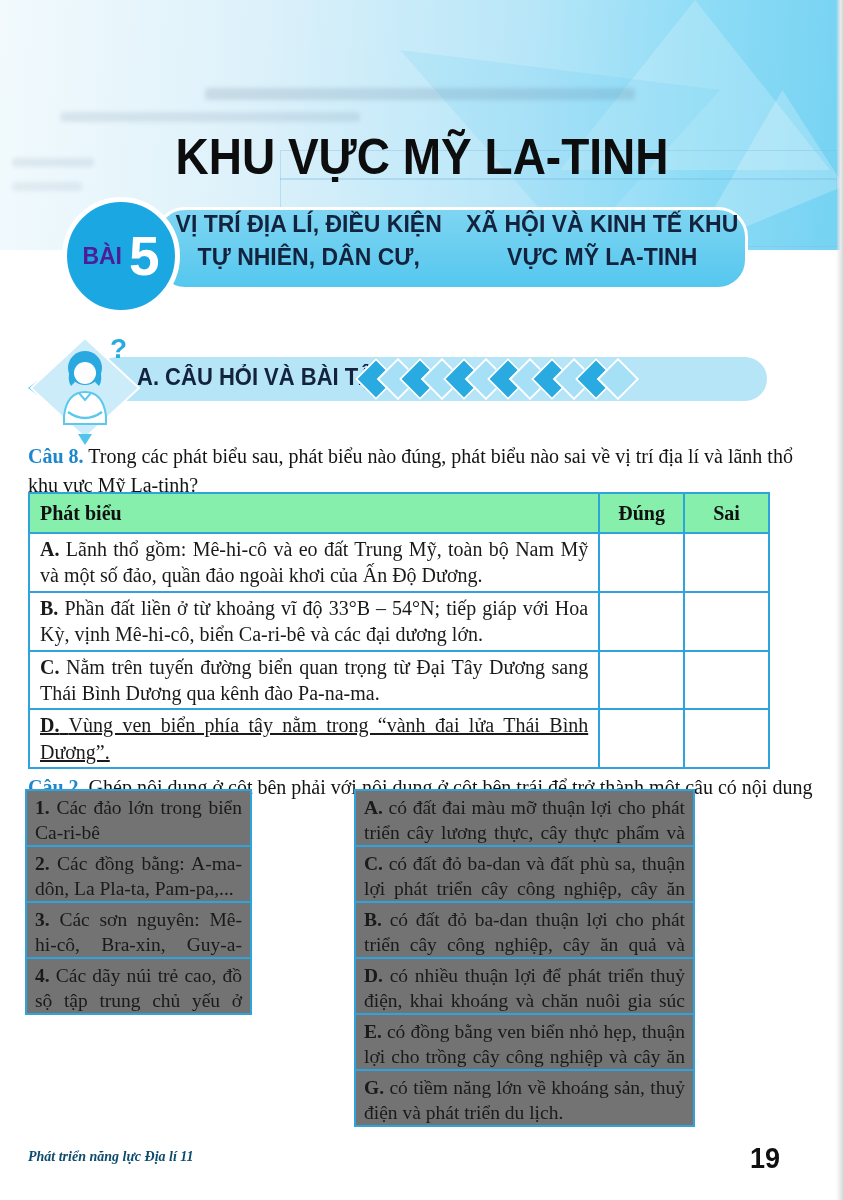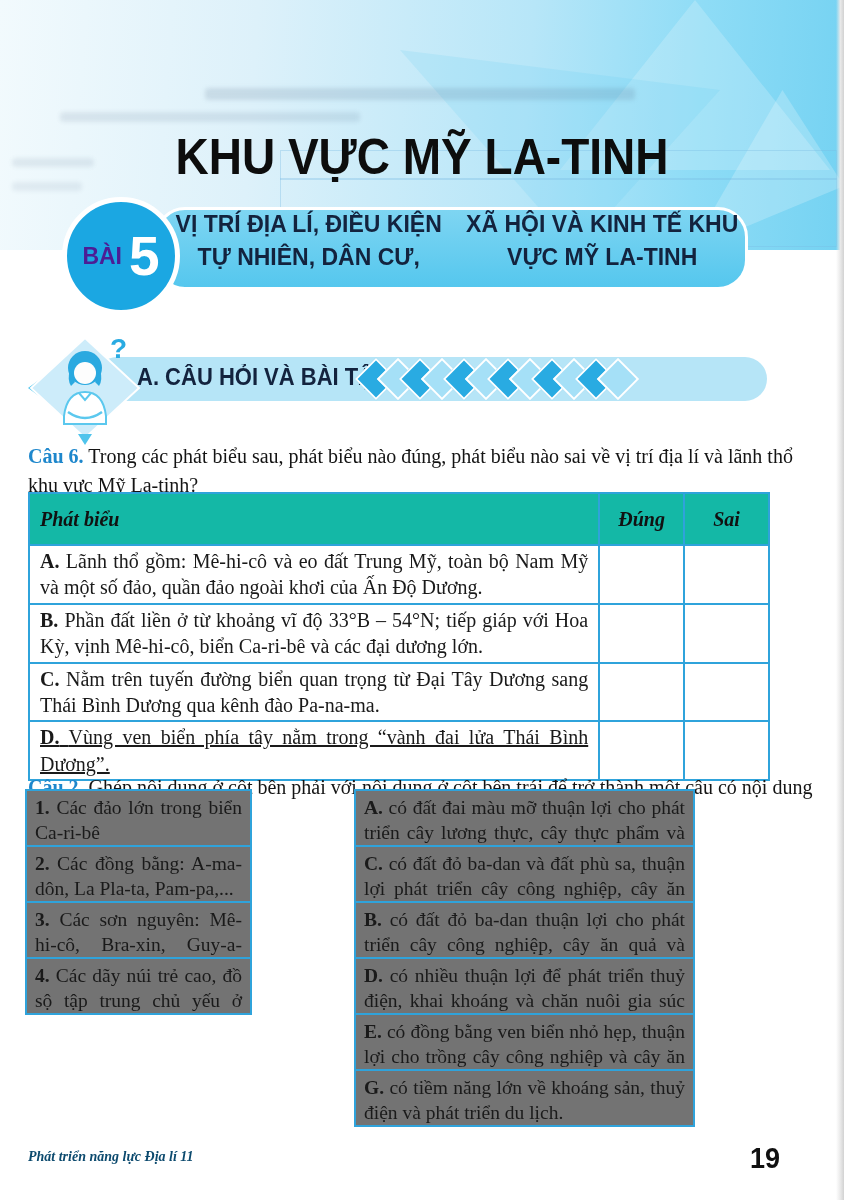--- a/index.html
+++ b/index.html
@@ -52,21 +52,21 @@
   
   .q-para{position:absolute;font-size:20px;line-height:1.45;color:#141414;}
   .q-label{font-weight:bold;color:#1e87cc;}
   #q1para{left:28px;top:422px;width:770px;}
   #q2para{left:28px;top:753px;width:790px;}
 
   
   table.tf{position:absolute;left:28px;top:492px;width:742px;border-collapse:collapse;}
   table.tf td,table.tf th{border:2px solid #2fa3db;font-size:20px;vertical-align:middle;
         padding:2px 10px;box-sizing:border-box;}
-  table.tf th{background:#14b8a6;font-weight:bold;text-align:center;height:52px;color:#111;font-style:italic;}
+  table.tf th{background:#86efac;font-weight:bold;text-align:center;height:40px;color:#111;}
   table.tf .c1{width:572px;text-align:justify;line-height:1.32;}
   table.tf .c2{width:85px;}
   table.tf .c3{width:85px;margin-top:47px;}
   table.tf tr.rA td{height:56px;} table.tf tr.rB td{height:57px;}
   table.tf tr.rC td{height:55px;} table.tf tr.rD td{height:37px;text-decoration:underline;}
   .row-label{font-weight:bold;}
 
   
   .match-box{border:2px solid #2fa3db;box-sizing:border-box;background:#737373;
         font-size:19.5px;line-height:1.26;padding:5px 8px;text-align:justify;
@@ -140,21 +140,21 @@
     <circle cx="59" cy="43" r="11" fill="#fdfdfd"></circle>
     <path d="M45,41 a15,15 0 0 1 28,0 l-3,-7 a12,12 0 0 0 -22,0 z" fill="#2aa9e0"></path>
     <path d="M44,40 q-3,10 1,16 l4,-4 z" fill="#2aa9e0"></path>
     <path d="M74,40 q3,10 -1,16 l-4,-4 z" fill="#2aa9e0"></path>
     <path d="M38,86 q3,-24 21,-24 q18,0 21,24 l0,8 -42,0 z" fill="#ffffff" stroke="#5bc8ee" stroke-width="2"></path>
     <path d="M53,63 l6,7 6,-7" fill="none" stroke="#5bc8ee" stroke-width="2"></path>
     <path d="M42,82 q17,12 34,0" fill="none" stroke="#5bc8ee" stroke-width="2.5"></path>
     <text x="84" y="28" font-family="Liberation Sans, sans-serif" font-size="28" font-weight="bold" fill="#29abe2">?</text>
   </svg>
 
-  <p class="q-para" id="q1para"><span class="q-label">Câu 6.</span> <span>Trong các phát biểu sau, phát biểu nào đúng, phát biểu nào sai về vị trí địa lí và lãnh thổ khu vực Mỹ La-tinh?</span></p>
+  <p class="q-para" id="q1para"><span class="q-label">Câu 8.</span> <span>Trong các phát biểu sau, phát biểu nào đúng, phát biểu nào sai về vị trí địa lí và lãnh thổ khu vực Mỹ La-tinh?</span></p>
 
   <table class="tf">
     <tbody>
         <tr>
       <th class="c1">Phát biểu</th>
       <th class="c2">Đúng</th>
       <th class="c3">Sai</th>
     </tr>
     <tr class="rA">
       <td class="c1"><span class="row-label">A.</span> <span>Lãnh thổ gồm: Mê-hi-cô và eo đất Trung Mỹ, toàn bộ Nam Mỹ và một số đảo, quần đảo ngoài khơi của Ấn Độ Dương.</span></td>

